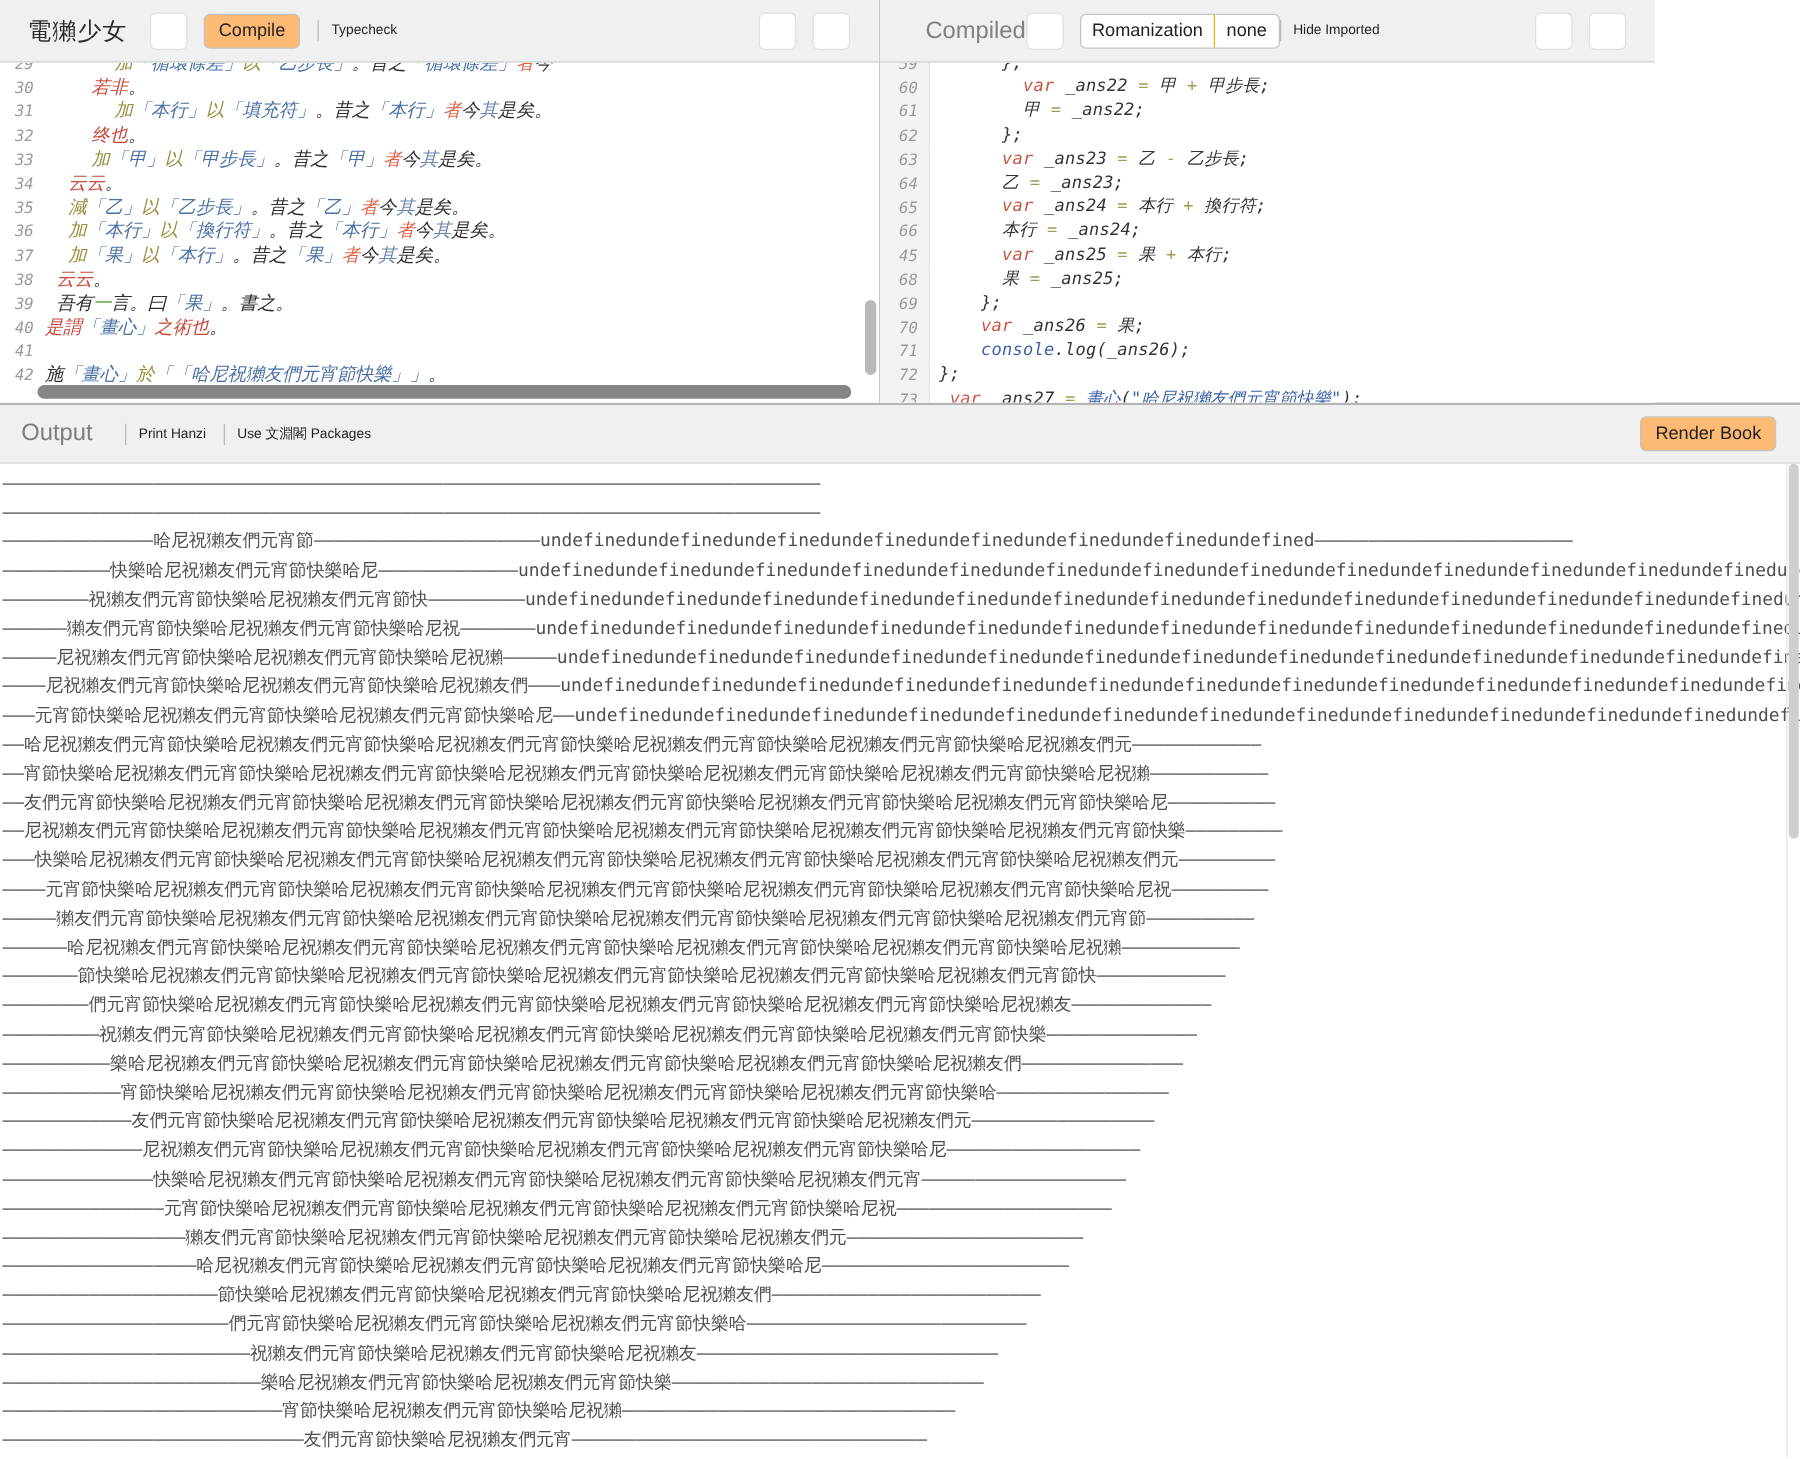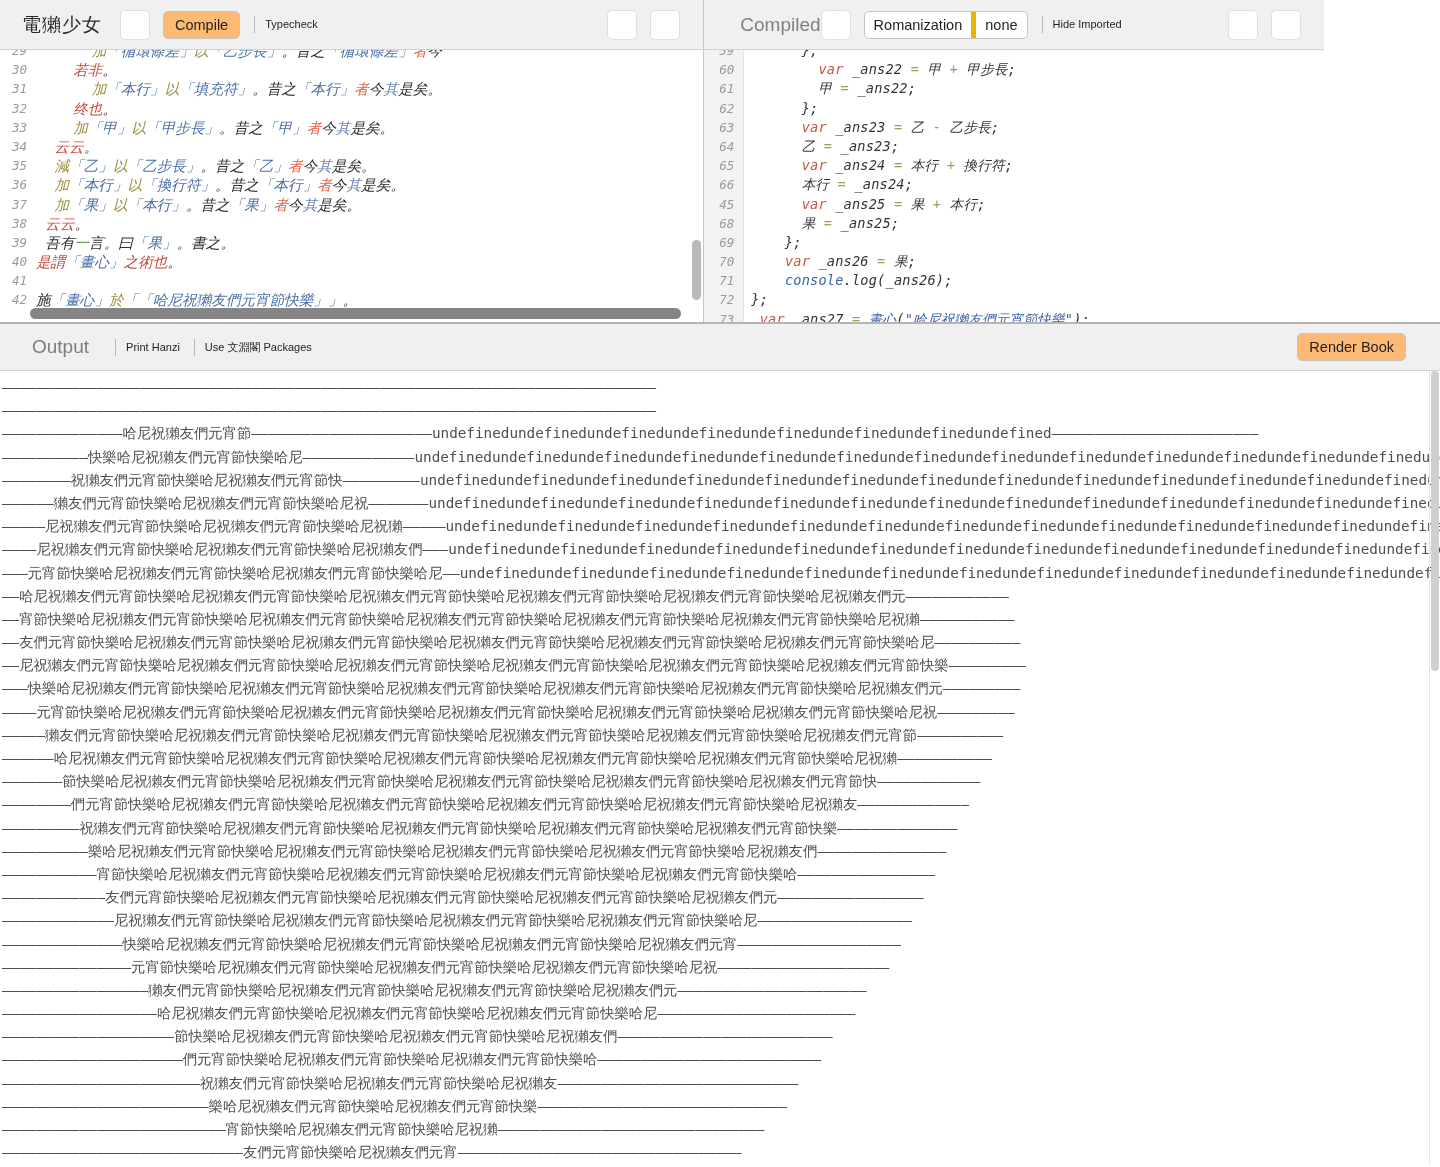--- a/index.html
+++ b/index.html
@@ -89,32 +89,31 @@
     cursor: default;
   }
   .seg-group {
     height: 28px;
     background: #ffffff;
     border: 1px solid #c4c4c4;
     border-radius: 5px;
     display: flex;
     align-items: stretch;
     box-sizing: border-box;
-    margin-right: 14px;
     overflow: hidden;
   }
   .seg-group > div {
     display: flex;
     align-items: center;
     padding: 0 9px;
     font-size: 14.5px;
     color: #1f1f1f;
     white-space: nowrap;
   }
-  .seg-group > div + div { border-left: 5px solid #eab308; }
+  .seg-group > div + div { border-left: 1px solid #eab308; }
 
   .plain-label {
     font-size: 11px;
     color: #1f1f1f;
     padding-left: 10px;
     border-left: 1px solid #b9b9b9;
     line-height: 17px;
     margin-right: 14px;
     white-space: nowrap;
   }
@@ -230,21 +229,21 @@
   }
 
   
   .output-toolbar {
     height: 47px;
     min-height: 47px;
     background: #f0f0f0;
     border-bottom: 1px solid #d2d2d2;
     display: flex;
     align-items: center;
-    padding: 0 20px;
+    padding: 0 5px;
     box-sizing: border-box;
   }
   .output-title {
     font-size: 19px;
     color: #7d7d7d;
     margin-left: 12px;
     margin-right: 26px;
     white-space: nowrap;
   }
   .output-body {

